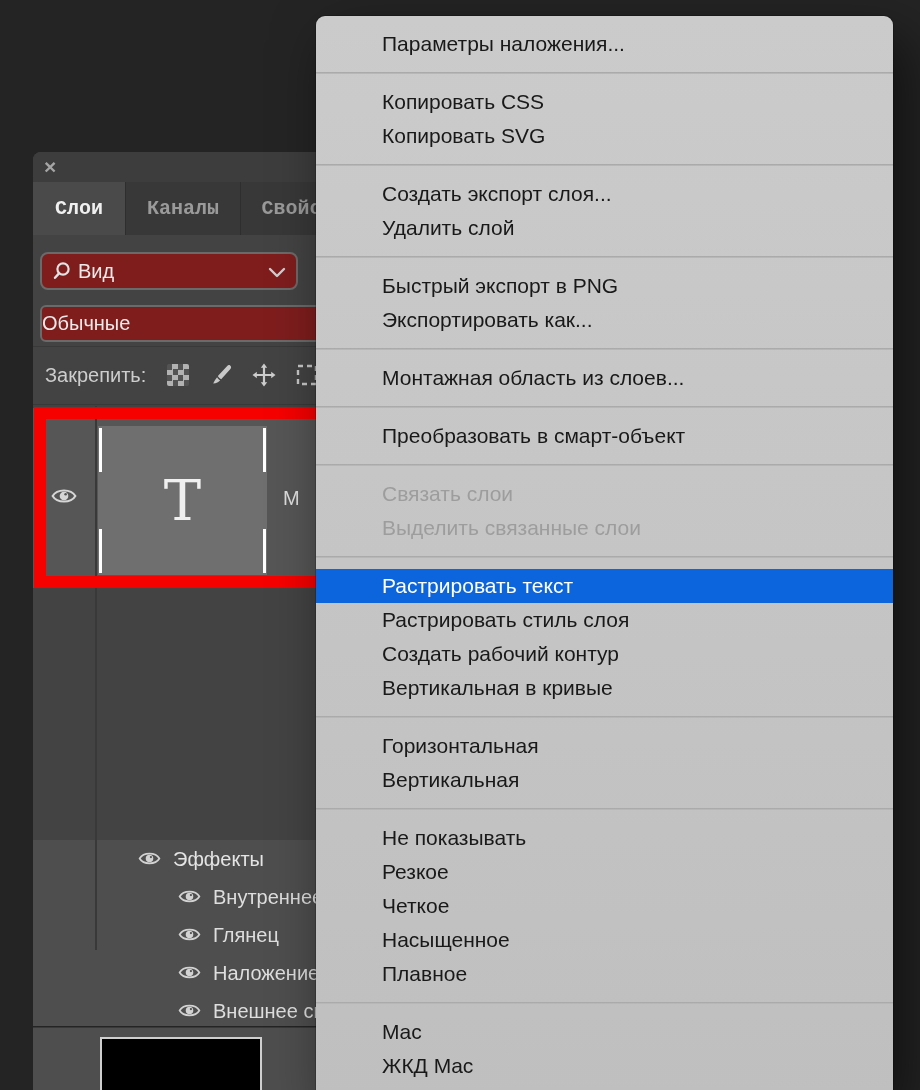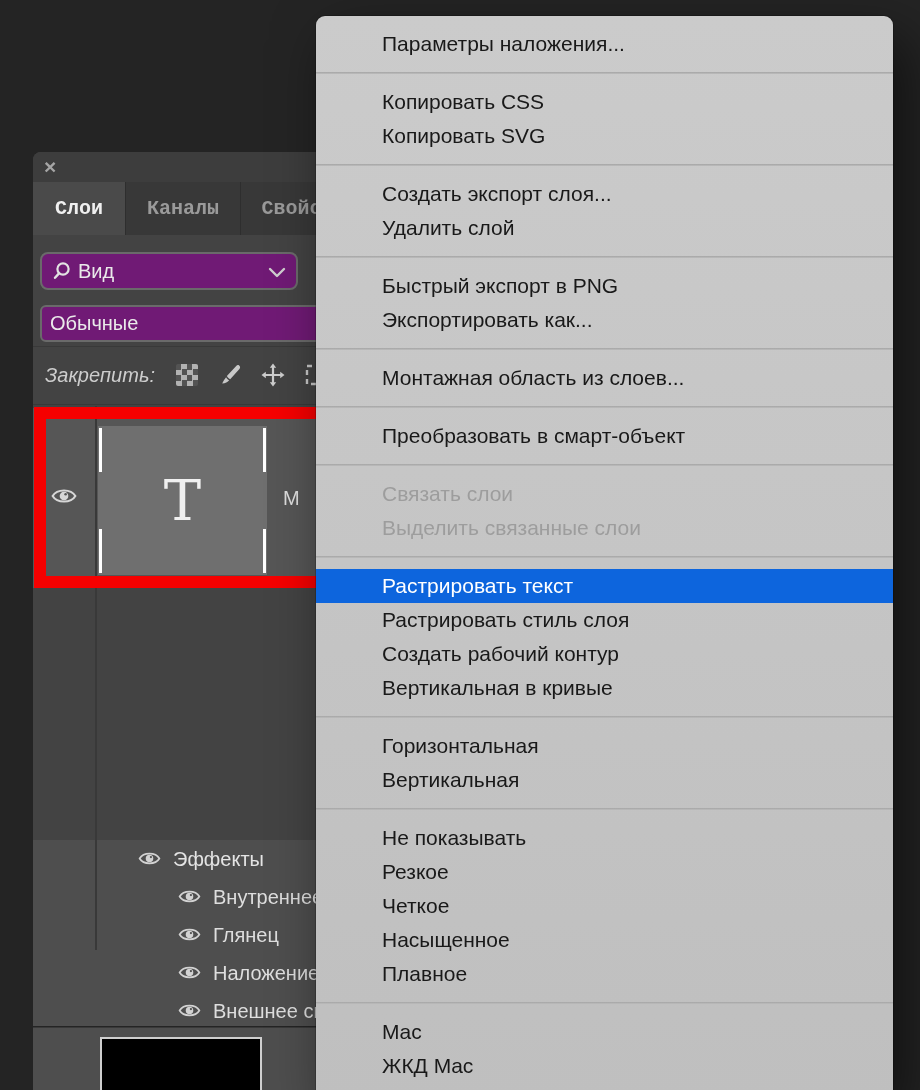--- a/index.html
+++ b/index.html
@@ -33,32 +33,32 @@
   }
   .tab.active{background:#4a4a4a;color:#f0f0f0;}
   .tab + .tab{border-left:1px solid #2e2e2e;}
   .panel-body{
     position:absolute;left:0;top:83px;width:100%;height:780px;background:#434343;
     border-radius:0 0 0 8px;
   }
   .combo{
     position:absolute;border:2px solid #6a6a6a;border-radius:8px;
     display:flex;align-items:center;color:#eaeaea;font-size:20px;
-    background:#701a75;
+    background:#7f1d1d;
   }
   #filter-combo{left:7px;top:17px;width:258px;height:38px;padding:0 10px;}
   #filter-combo .lbl{margin-left:6px;}
   #filter-combo .spacer{flex:1;}
-  #blend-select{left:7px;top:70px;width:330px;height:37px;padding:0 8px;border-radius:6px;}
+  #blend-select{left:7px;top:70px;width:330px;height:37px;padding:0 0;border-radius:6px;}
   .hline{position:absolute;left:0;width:100%;height:1px;background:#393939;}
   #lock-row{
     position:absolute;left:12px;top:113px;width:330px;height:54px;
     display:flex;align-items:center;color:#cdcdcd;font-size:20px;
   }
-  #lock-row .lock-label{margin-right:20px;font-style:italic;}
+  #lock-row .lock-label{margin-right:20px;}
   .lock-icon{display:inline-flex;align-items:center;justify-content:center;width:24px;height:24px;margin-right:19px;}
   .checker{
     width:22px;height:22px;border-radius:2px;
     background-image:repeating-conic-gradient(#b2b2b2 0% 25%, #535353 25% 50%);
     background-size:11px 11px;
   }
   
   #rows{position:absolute;left:0;top:171px;width:100%;height:609px;}
   .eye-sep{position:absolute;left:62px;top:0;width:2px;height:544px;background:#393939;}
   #row-text-layer{position:absolute;left:0;top:2px;width:100%;height:180px;background:#565656;}

